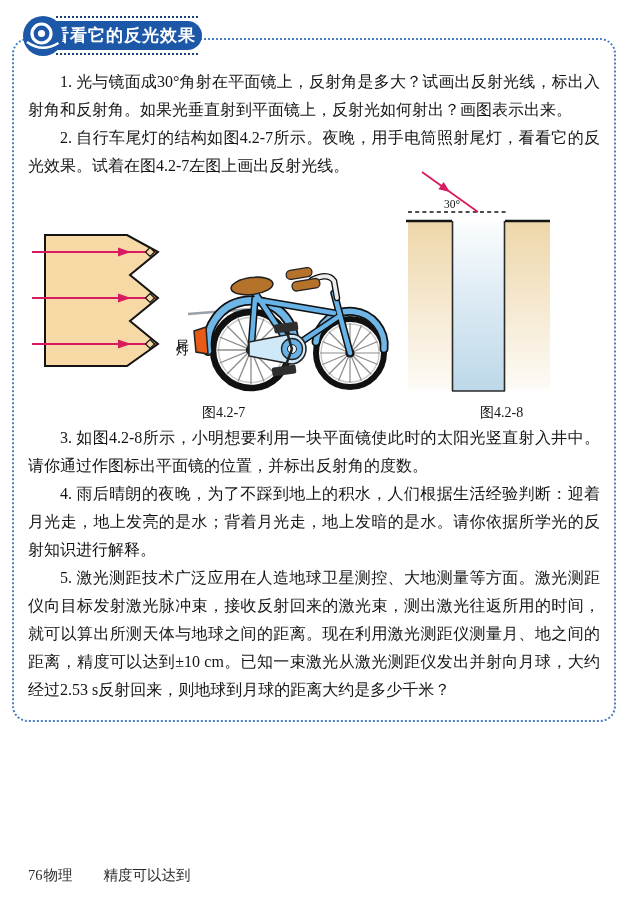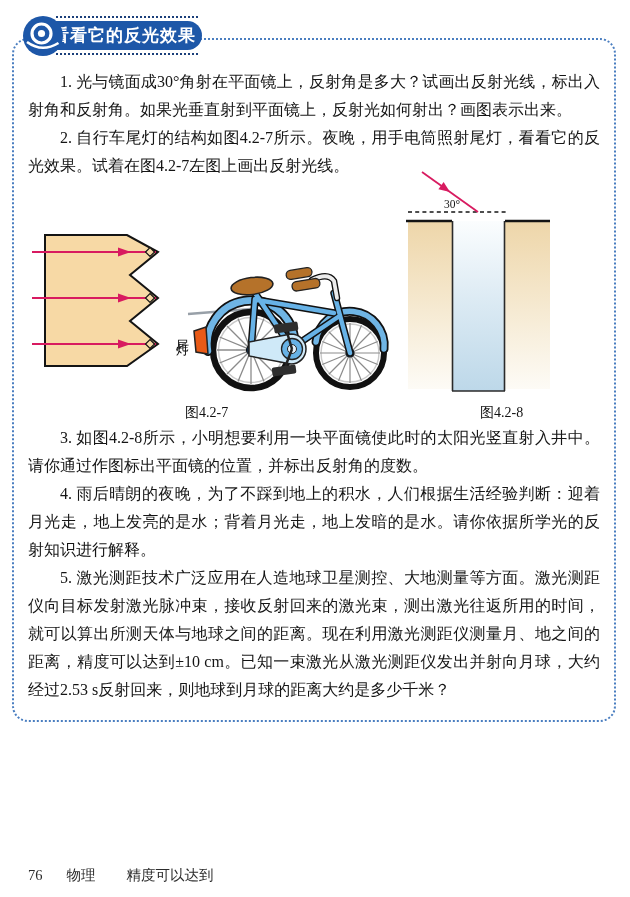--- a/index.html
+++ b/index.html
@@ -23,27 +23,27 @@
   .badge-icon{position:absolute;left:22px;top:15px;z-index:4;}
 
   
   .figures{position:relative;height:244px;}
   .reflector{position:absolute;left:2px;top:50px;}
   .bike{position:absolute;left:147px;top:73px;}
   .taillight-label{position:absolute;left:147px;top:149px;writing-mode:vertical-rl;text-orientation:upright;
         font-size:13px;line-height:15px;letter-spacing:3px;color:#111;}
   .well{position:absolute;left:372px;top:-14px;}
   .fig-caption{position:absolute;top:224px;font-size:14px;color:#111;}
-  .cap1{left:157px;}
+  .cap1{left:174px;}
   .cap2{left:452px;}
 
   
   .footer{position:absolute;left:28px;top:866px;display:flex;align-items:baseline;
           font-size:14.5px;color:#2b2b2b;}
-  .footer .pn{margin-right:24px;}
+  .footer .pn{margin-right:1px;}
   .footer .subj{margin-right:31px;}
 </style>
 </head>
 <body>
 
 <div class="page">
 
   <svg class="badge-icon" width="42" height="42" viewBox="0 0 42 42">
     <circle cx="21" cy="21" r="20" fill="#1d57a8"></circle>
     <circle cx="19.5" cy="18.5" r="9.5" fill="none" stroke="#ffffff" stroke-width="3.2"></circle>

